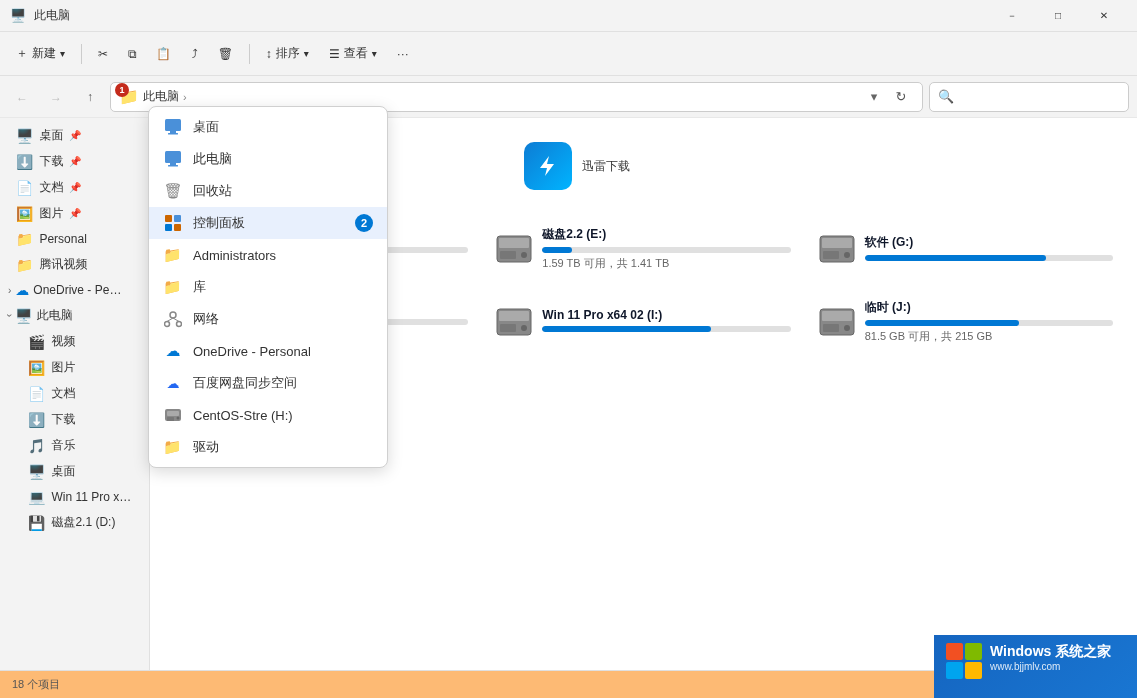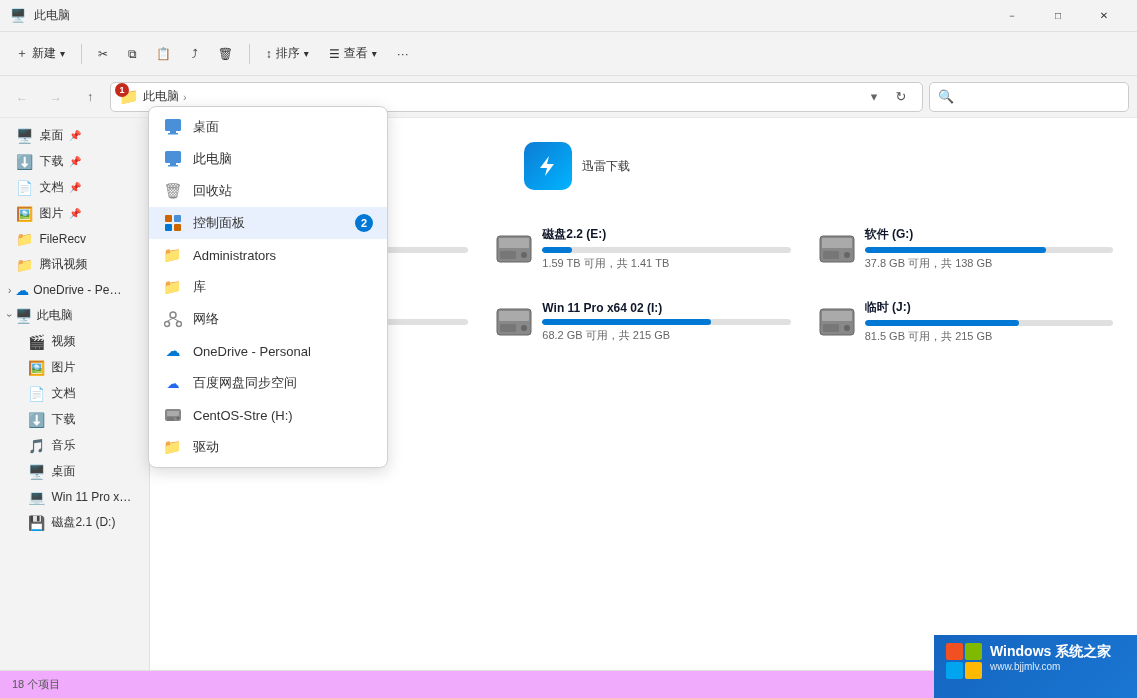--- a/index.html
+++ b/index.html
@@ -260,21 +260,21 @@
     .drive-bar-fill {
       height: 100%;
       background: #0078d4;
       border-radius: 3px;
     }
     .drive-stats { font-size: 11px; color: #666; }
 
     
     .status-bar {
       height: 28px;
-      background: #f0abfc;
+      background: #fdba74;
       border-top: 1px solid #e0e0e0;
       display: flex;
       align-items: center;
       padding: 0 12px;
       font-size: 11px;
       color: #555;
     }
 
     
     .dropdown-menu {
@@ -476,21 +476,21 @@
       <span class="sidebar-item-label">文档</span>
       <span class="sidebar-pin">📌</span>
     </div>
     <div class="sidebar-item">
       <span class="sidebar-item-icon">🖼️</span>
       <span class="sidebar-item-label">图片</span>
       <span class="sidebar-pin">📌</span>
     </div>
     <div class="sidebar-item">
       <span class="sidebar-item-icon icon-folder-yellow">📁</span>
-      <span class="sidebar-item-label">FileRecv</span>
+      <span class="sidebar-item-label">Personal</span>
     </div>
     <div class="sidebar-item">
       <span class="sidebar-item-icon icon-folder-yellow">📁</span>
       <span class="sidebar-item-label">腾讯视频</span>
     </div>
 
     <div class="sidebar-group">
       <span class="expand-arrow">›</span>
       <span style="font-size:14px; color:#0078d4;">☁</span>
       <span style="font-size:12px; overflow:hidden; text-overflow:ellipsis; white-space:nowrap; max-width:90px;">OneDrive - Pers...</span>
@@ -607,21 +607,20 @@
             <rect x="3" y="3" width="30" height="10" rx="1" fill="#aaa"></rect>
             <circle cx="28" cy="20" r="3" fill="#666"></circle>
             <rect x="4" y="16" width="16" height="8" rx="1" fill="#777"></rect>
           </svg>
         </div>
         <div class="drive-info">
           <div class="drive-name">软件 (G:)</div>
           <div class="drive-bar-bg">
             <div class="drive-bar-fill" style="width:73%;"></div>
           </div>
-          <div class="drive-stats">37.8 GB 可用，共 138 GB</div>
         </div>
       </div>
 
       <div class="drive-item">
         <div class="drive-icon">
           <svg width="36" height="28" viewBox="0 0 36 28">
             <rect x="1" y="1" width="34" height="26" rx="3" fill="#888" stroke="#666" stroke-width="1"></rect>
             <rect x="3" y="3" width="30" height="10" rx="1" fill="#aaa"></rect>
             <circle cx="28" cy="20" r="3" fill="#666"></circle>
             <rect x="4" y="16" width="16" height="8" rx="1" fill="#777"></rect>
@@ -643,21 +642,20 @@
             <rect x="3" y="3" width="30" height="10" rx="1" fill="#aaa"></rect>
             <circle cx="28" cy="20" r="3" fill="#666"></circle>
             <rect x="4" y="16" width="16" height="8" rx="1" fill="#777"></rect>
           </svg>
         </div>
         <div class="drive-info">
           <div class="drive-name">Win 11 Pro x64 02 (I:)</div>
           <div class="drive-bar-bg">
             <div class="drive-bar-fill" style="width:68%;"></div>
           </div>
-          <div class="drive-stats">68.2 GB 可用，共 215 GB</div>
         </div>
       </div>
 
       <div class="drive-item">
         <div class="drive-icon">
           <svg width="36" height="28" viewBox="0 0 36 28">
             <rect x="1" y="1" width="34" height="26" rx="3" fill="#888" stroke="#666" stroke-width="1"></rect>
             <rect x="3" y="3" width="30" height="10" rx="1" fill="#aaa"></rect>
             <circle cx="28" cy="20" r="3" fill="#666"></circle>
             <rect x="4" y="16" width="16" height="8" rx="1" fill="#777"></rect>

